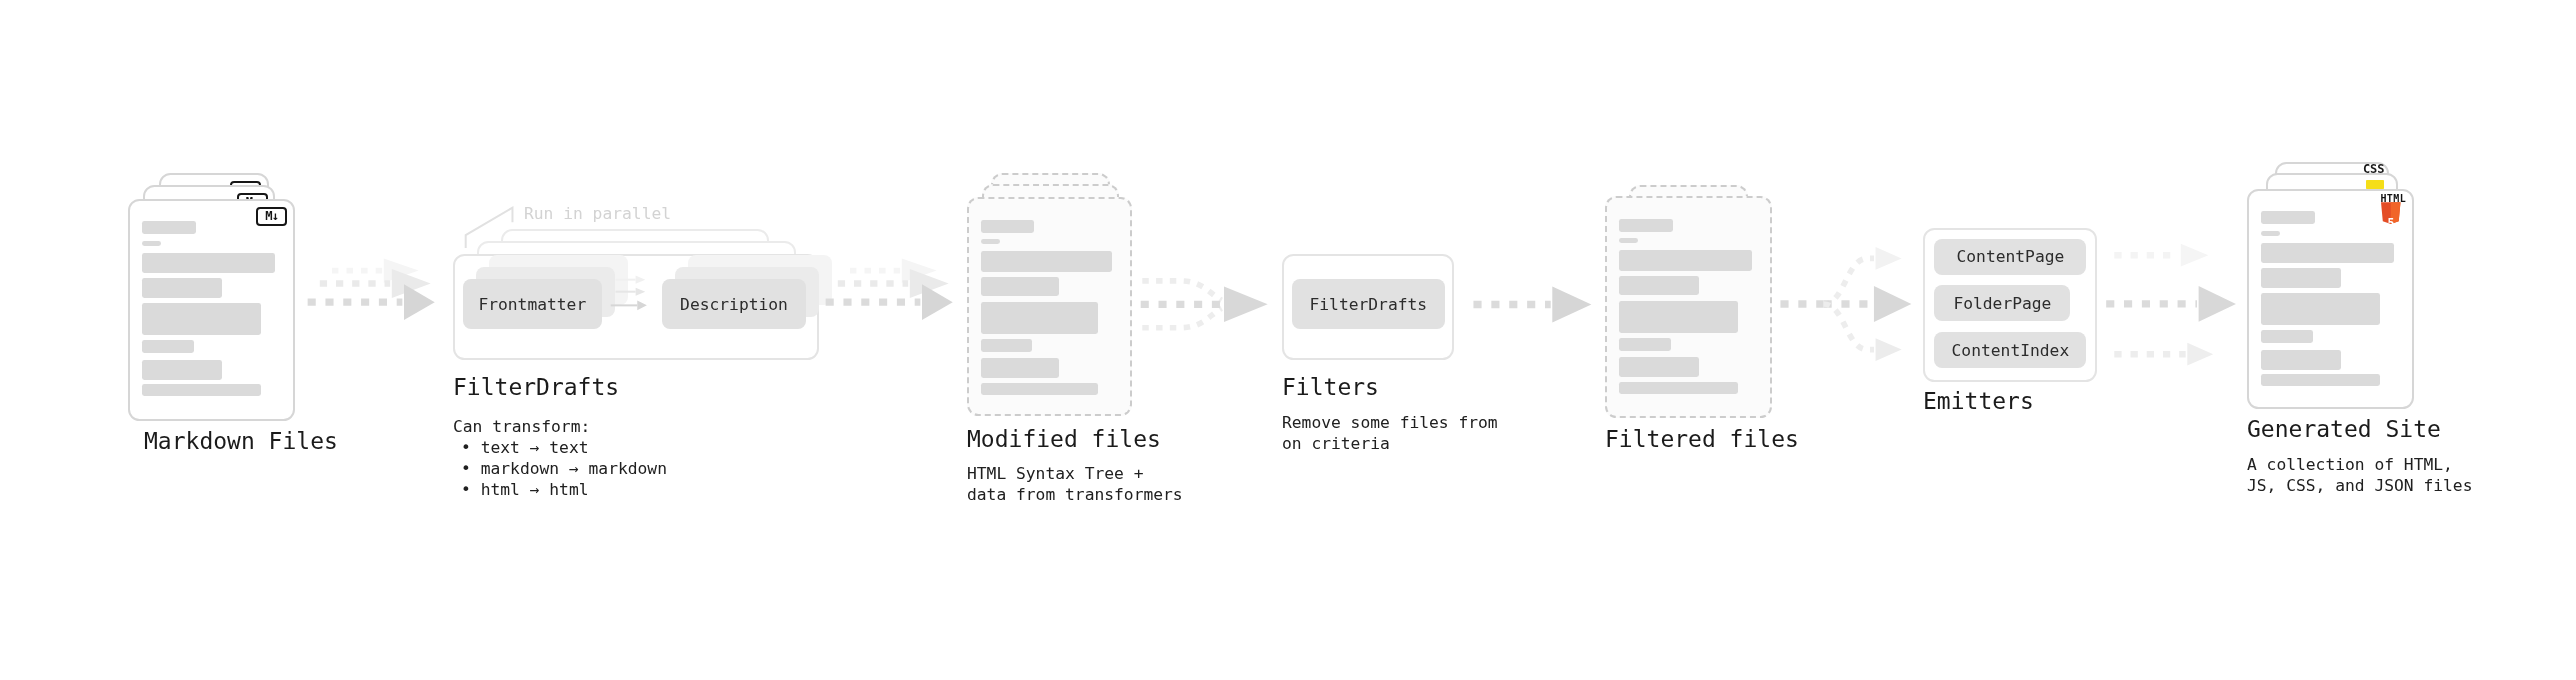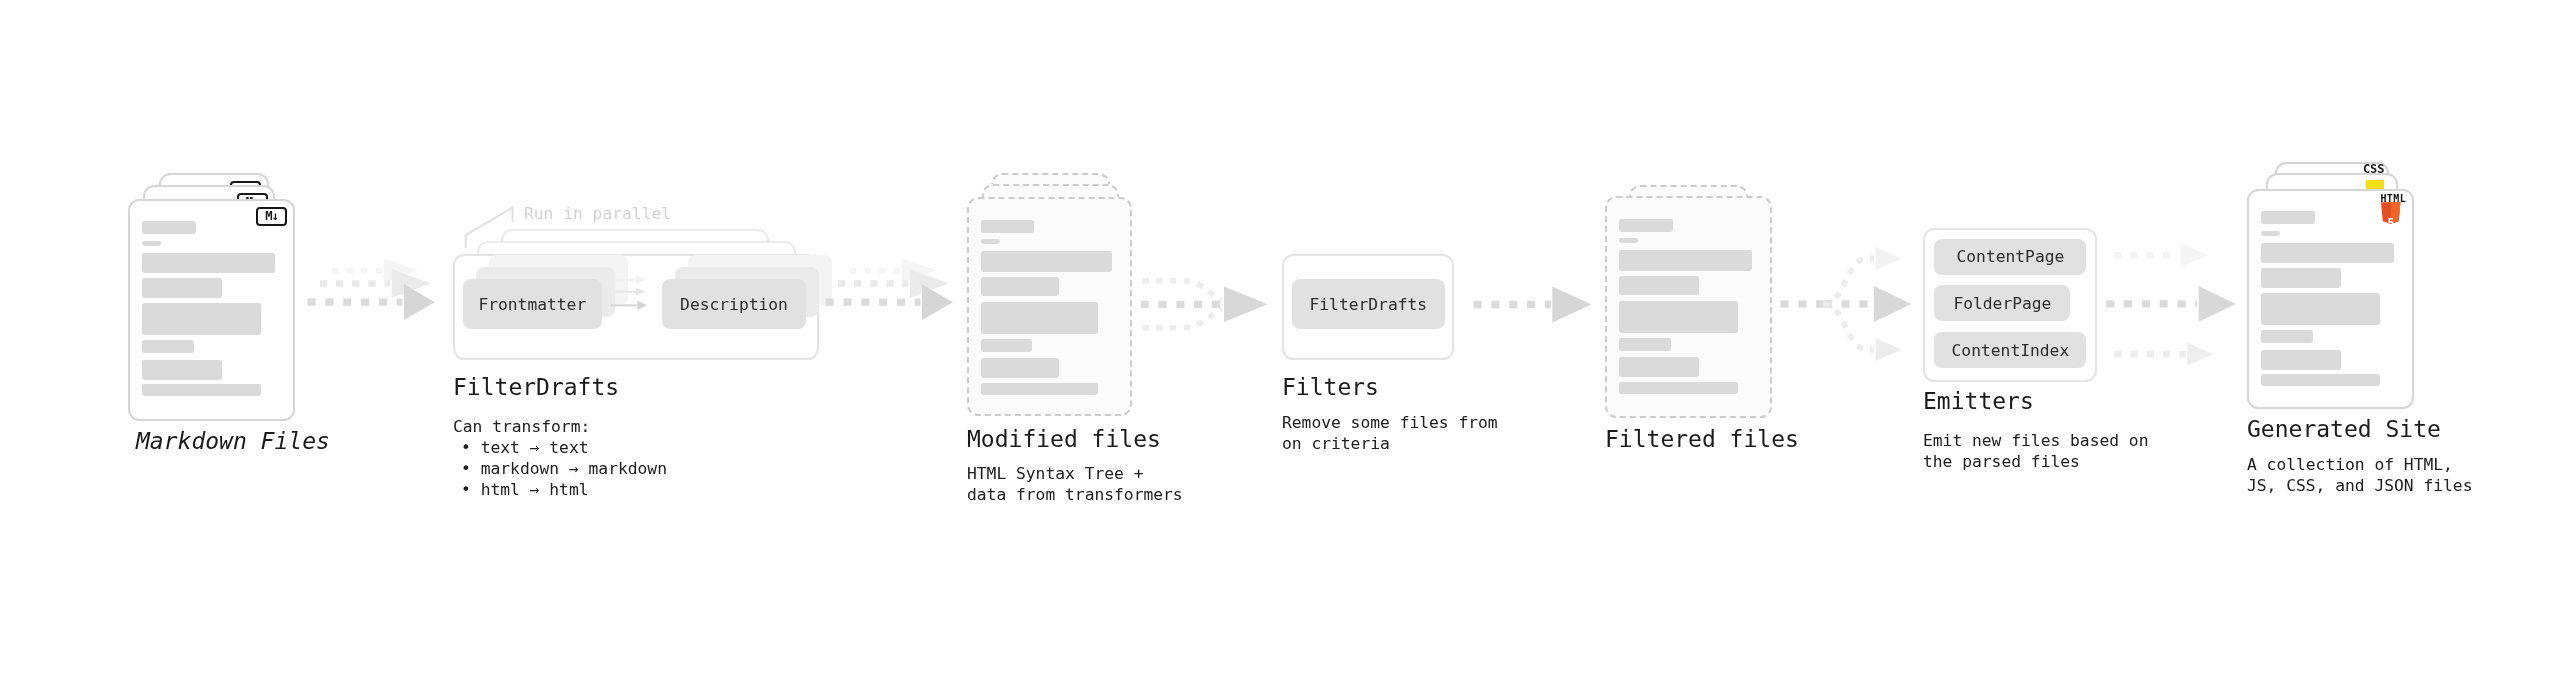--- a/index.html
+++ b/index.html
@@ -82,21 +82,21 @@
           <div class="doc-row" style="width: 39%; height: 13px; margin-top: 0px;"></div>
           <div class="doc-row" style="width: 14%; height: 4.9px; margin-top: 6.5px;"></div>
           <div class="doc-row" style="width: 97%; height: 20.3px; margin-top: 7.3px;"></div>
           <div class="doc-row" style="width: 58%; height: 19.5px; margin-top: 4.9px;"></div>
           <div class="doc-row" style="width: 87%; height: 32px; margin-top: 5.7px;"></div>
           <div class="doc-row" style="width: 38%; height: 13px; margin-top: 4.9px;"></div>
           <div class="doc-row" style="width: 58%; height: 20.3px; margin-top: 6.5px;"></div>
           <div class="doc-row" style="width: 87%; height: 12.2px; margin-top: 4.1px;"></div>
         </div>
     </div>
-    <div class="node-title" style="left:8px; top:255px;font-style:italic;">Markdown Files</div>
+    <div class="node-title" style="left:16px; top:255px;">Markdown Files</div>
   </div>
 
   <svg class="abs" style="left:305px; top:256px;" width="134" height="68" viewBox="0 0 165 84">
     <line x1="33" y1="18" x2="95" y2="18" stroke="#f5f5f5" stroke-width="7" stroke-dasharray="8 10"></line>
     <polygon points="97,3 140,18 97,33" fill="#f5f5f5"></polygon>
     <line x1="18" y1="34" x2="105" y2="34" stroke="#eaeaea" stroke-width="8" stroke-dasharray="9 11"></line>
     <polygon points="107,16 155,34 107,52" fill="#eaeaea"></polygon>
     <line x1="3" y1="57" x2="120" y2="57" stroke="#dbdbdb" stroke-width="9" stroke-dasharray="10 12"></line>
     <polygon points="122,35 160,57 122,79" fill="#d6d6d6"></polygon>
   </svg>
@@ -216,24 +216,20 @@
     <path d="M 56,76 C 82,76 84,132 110,132 H 118" fill="none" stroke="#ededed" stroke-width="7" stroke-dasharray="8 9"></path>
     <polygon points="120,118 152,132 120,146" fill="#ececec"></polygon>
   </svg>
 
   <div class="node" style="left:1923px; top:228px; width:260px; height:252px;">
     <div class="frame" style="left:0; top:0; width:174px; height:154px;"></div>
     <div class="gray-box" style="left:11.4px; top:10.6px; width:152px; height:36px;">ContentPage</div>
     <div class="gray-box" style="left:11.4px; top:57px; width:136px; height:36px;">FolderPage</div>
     <div class="gray-box" style="left:11.4px; top:104px; width:152px; height:36px;text-align:right;">ContentIndex</div>
     <div class="node-title" style="left:0; top:160px;text-align:right;">Emitters</div>
-    <div class="node-desc" style="left:0; top:202px;">
-      <div>Emit new files based on</div>
-      <div>the parsed files</div>
-    </div>
   </div>
 
   <svg class="abs" style="left:2106px; top:239px;" width="135" height="133" viewBox="0 0 166 164">
     <line x1="10" y1="20" x2="90" y2="20" stroke="#f4f4f4" stroke-width="8" stroke-dasharray="9 11"></line>
     <polygon points="92,6 126,20 92,34" fill="#f5f5f5"></polygon>
     <line x1="0" y1="80" x2="112" y2="80" stroke="#dbdbdb" stroke-width="9" stroke-dasharray="10 12"></line>
     <polygon points="114,58 160,80 114,102" fill="#d8d8d8"></polygon>
     <line x1="10" y1="142" x2="98" y2="142" stroke="#ededed" stroke-width="8" stroke-dasharray="9 11"></line>
     <polygon points="100,128 132,142 100,156" fill="#eeeeee"></polygon>
   </svg>

